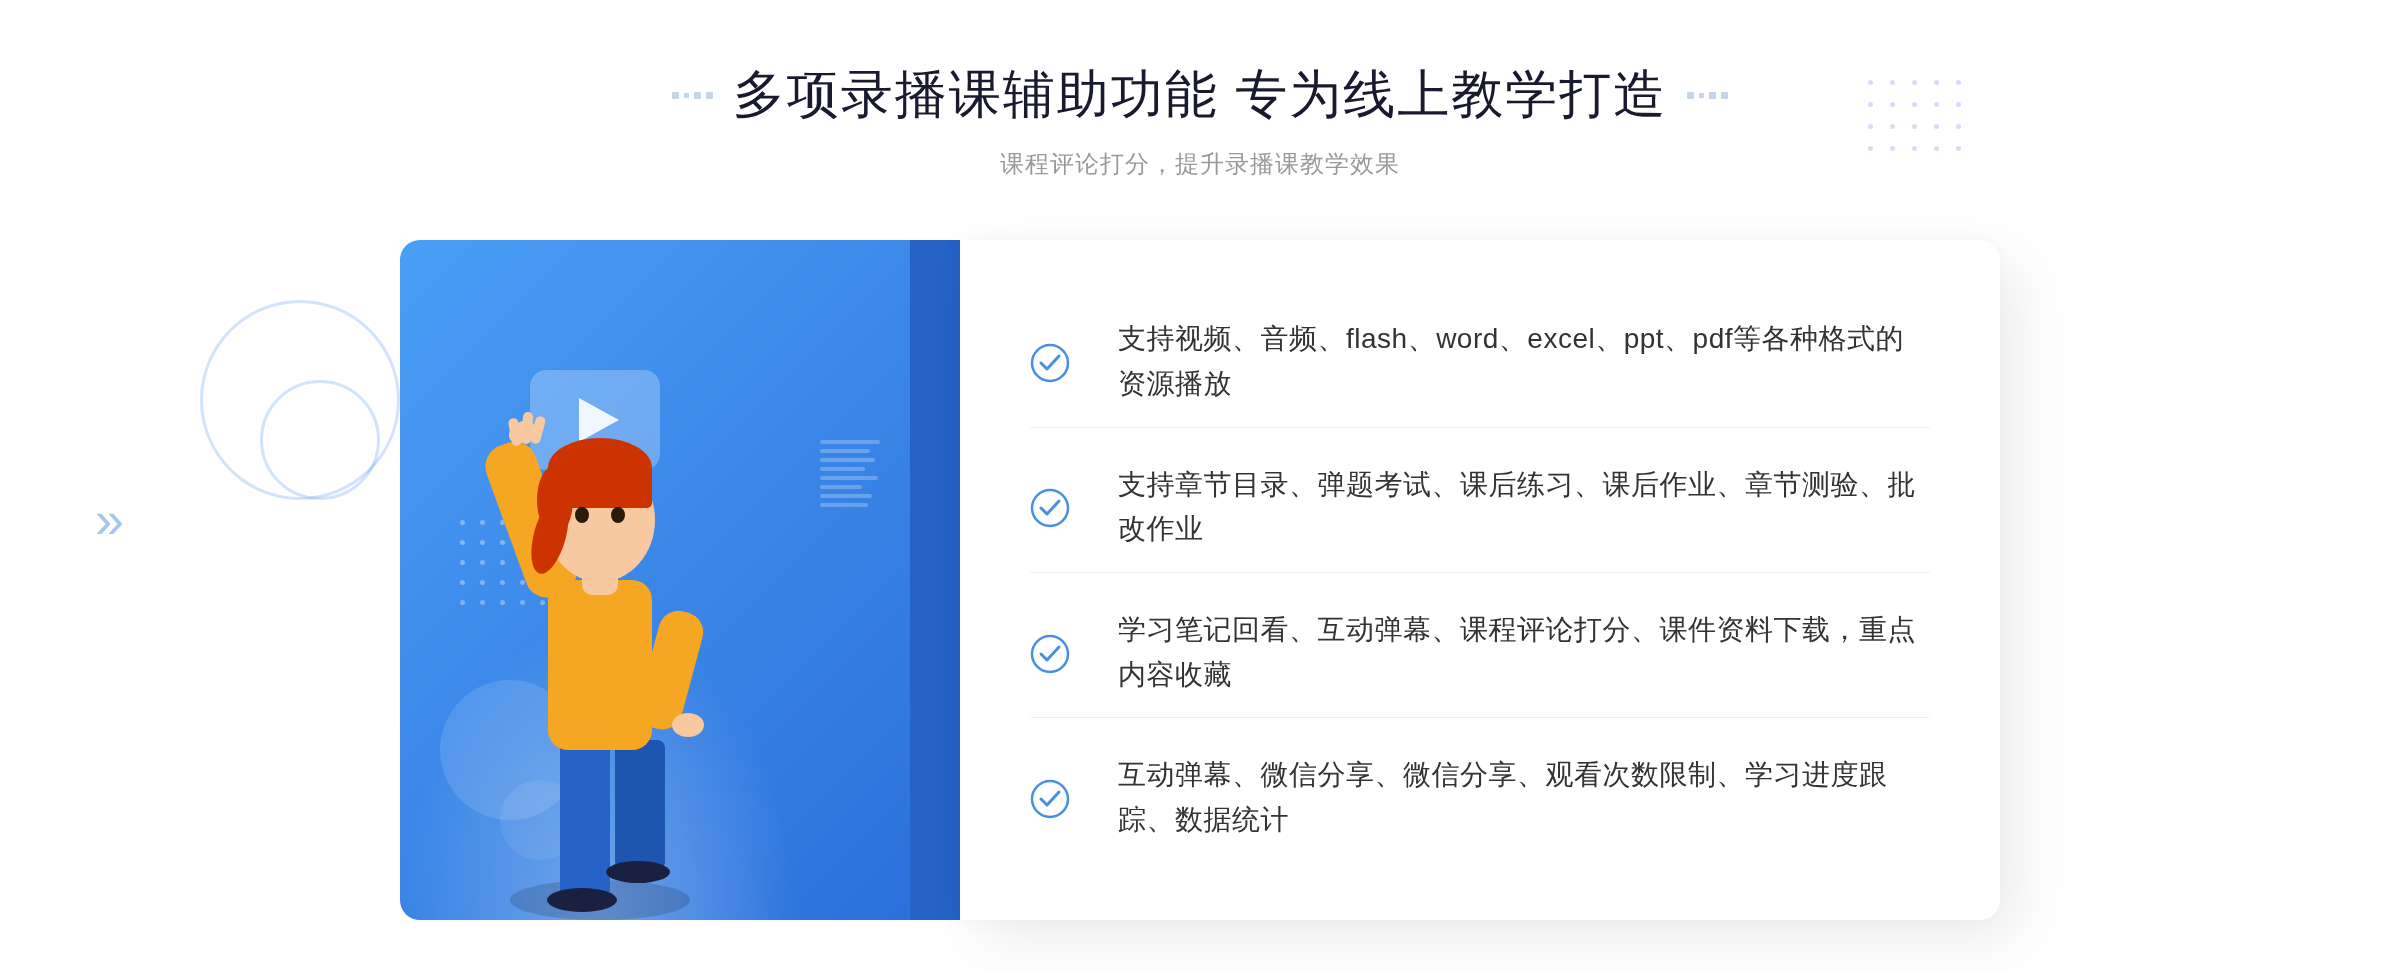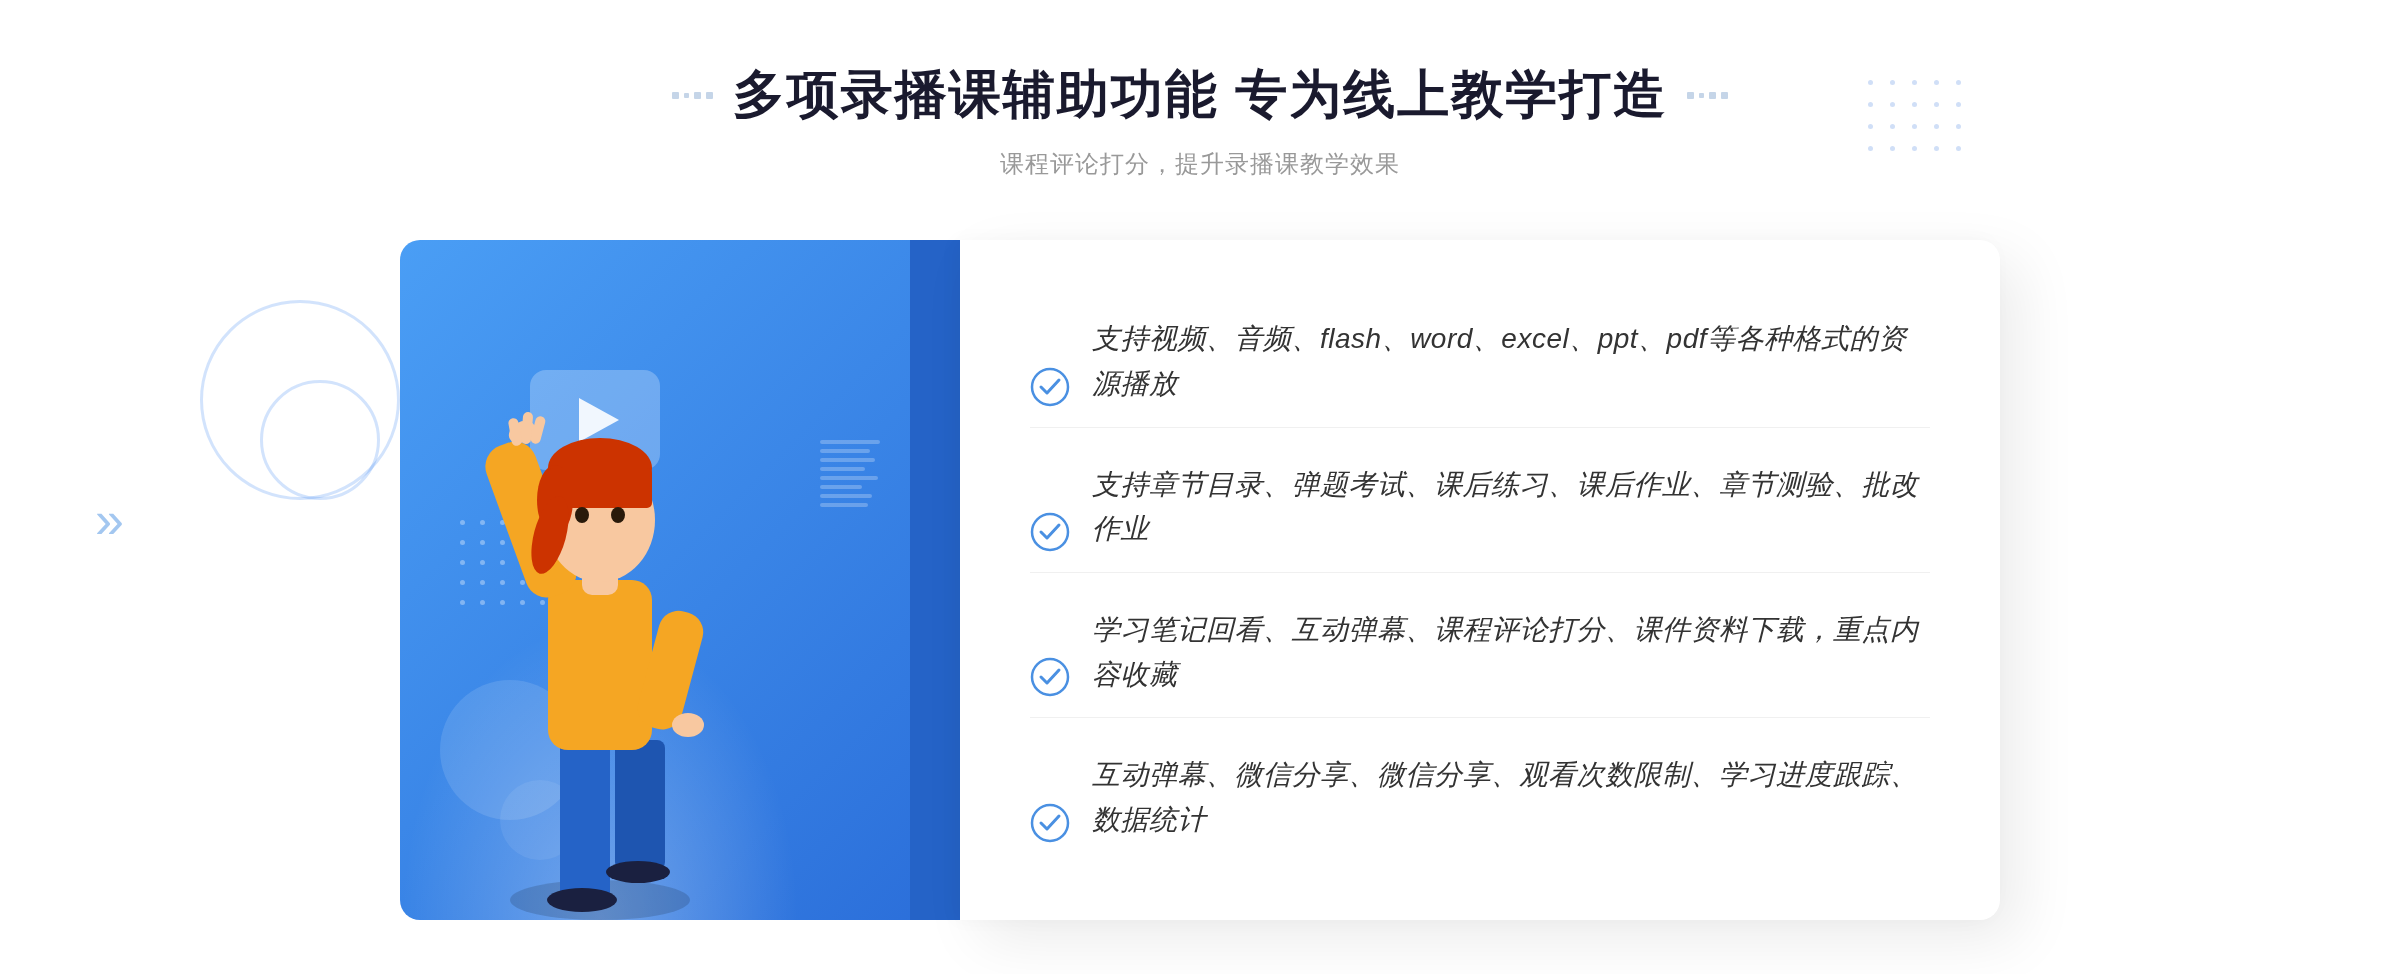--- a/index.html
+++ b/index.html
@@ -78,21 +78,21 @@
       border-radius: 1px;
     }
 
     .title-decoration span:nth-child(2) {
       width: 5px;
       height: 5px;
     }
 
     .main-title {
       font-size: 52px;
-      font-weight: 700;
+      font-weight: 400;
       color: #1a1a2e;
       letter-spacing: 2px;
     }
 
     .sub-title {
       font-size: 24px;
       color: #999;
       letter-spacing: 1px;
     }
 
@@ -246,25 +246,24 @@
       flex-direction: column;
       justify-content: space-around;
       box-shadow: 20px 20px 60px rgba(0,0,0,0.08), -5px 0px 20px rgba(0,0,0,0.03);
       margin-left: -20px;
       z-index: 1;
       height: 680px;
     }
 
     .feature-item {
       display: flex;
-      align-items: flex-end;
-      gap: 22px;
+      align-items: center;
+      gap: 48px;
       padding: 20px 0;
       border-bottom: 1px solid #f0f0f0;
-      font-style: italic;
     }
 
     .feature-item:last-child {
       border-bottom: none;
     }
 
     .check-icon {
       width: 40px;
       height: 40px;
       flex-shrink: 0;

